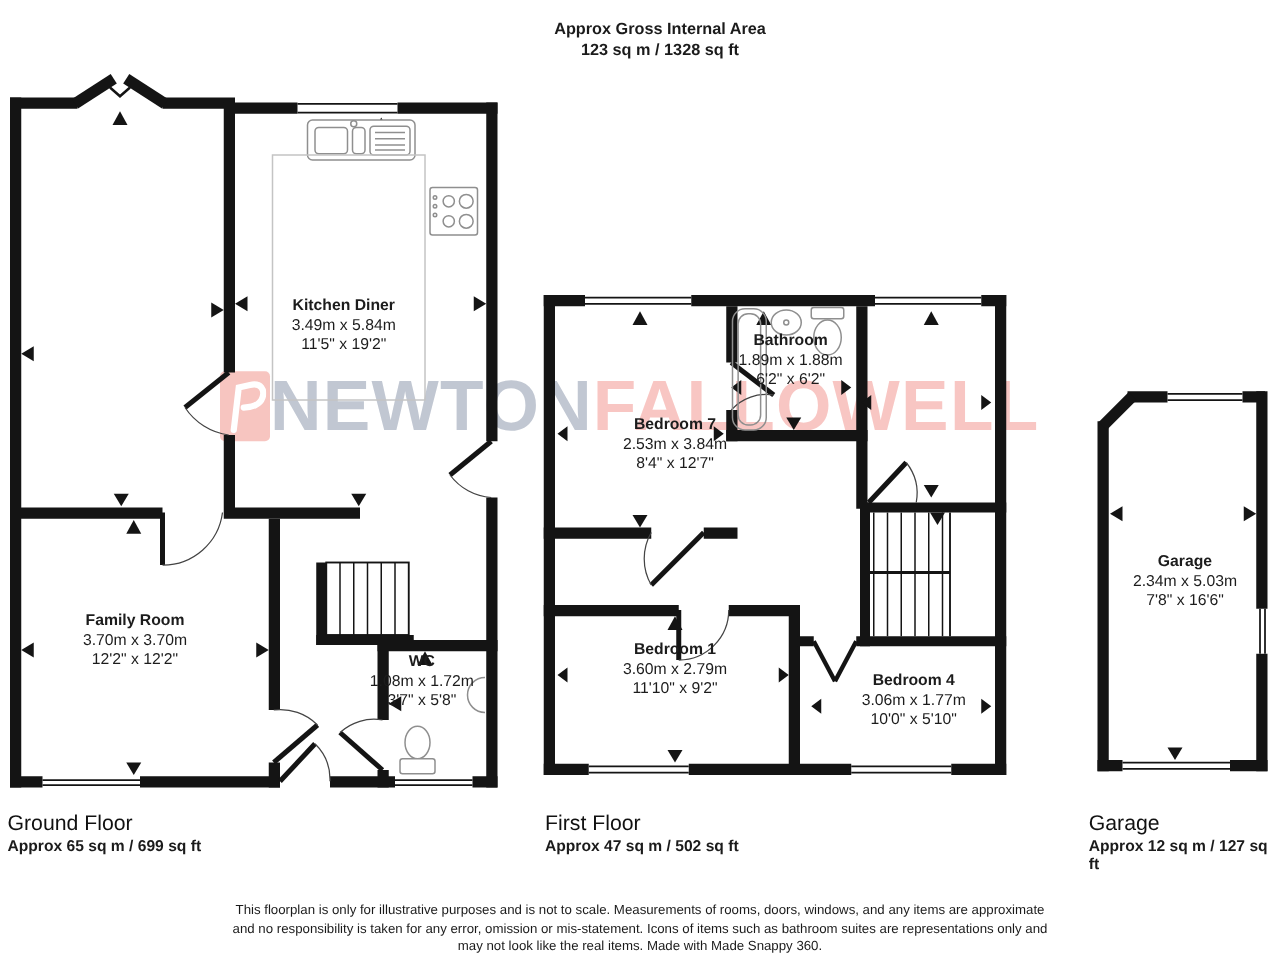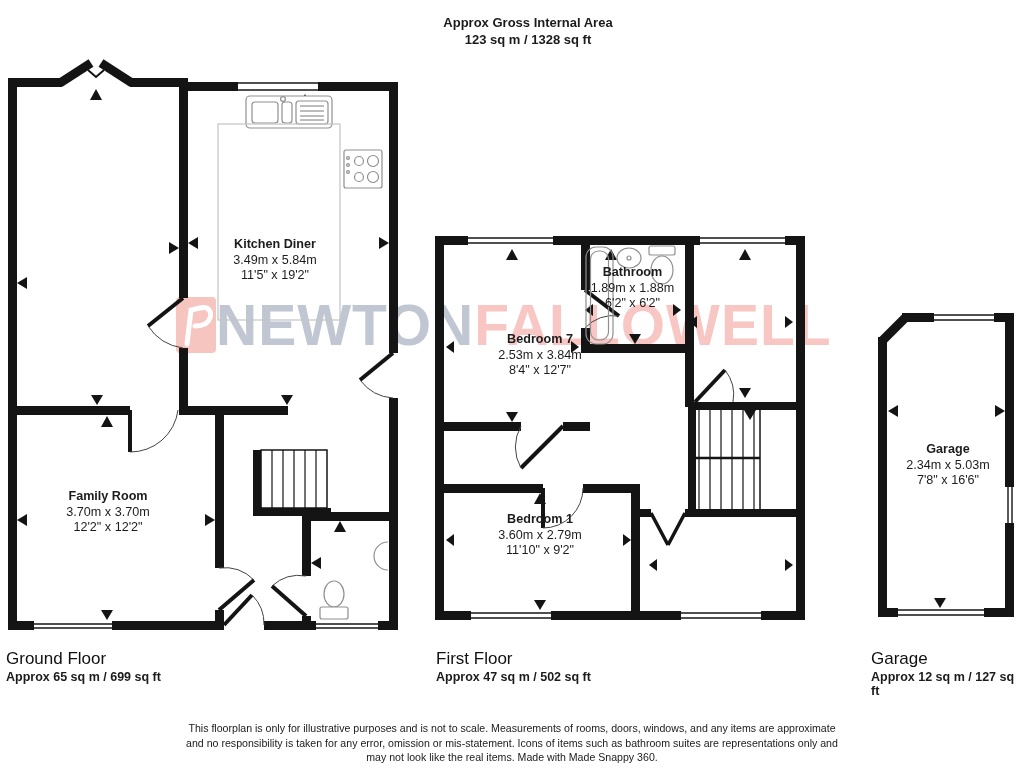--- a/index.html
+++ b/index.html
@@ -289,35 +289,45 @@
   <div class="room-label" style="left:200px;top:217px;width:150px;margin-top:20px;">
     <div class="name">Kitchen Diner</div>
     <div>3.49m x 5.84m</div>
     <div>11'5" x 19'2"</div>
   </div>
   <div class="room-label" style="left:33px;top:489px;width:150px;">
     <div class="name">Family Room</div>
     <div>3.70m x 3.70m</div>
     <div>12'2" x 12'2"</div>
   </div>
+  <div class="room-label" style="left:280px;top:522px;width:115px;">
+    <div class="name">WC</div>
+    <div>1.08m x 1.72m</div>
+    <div>3'7" x 5'8"</div>
+  </div>
   <div class="room-label" style="left:465px;top:332px;width:150px;">
     <div class="name">Bedroom 7</div>
     <div>2.53m x 3.84m</div>
     <div>8'4" x 12'7"</div>
   </div>
   <div class="room-label" style="left:575px;top:265px;width:115px;">
     <div class="name">Bathroom</div>
     <div>1.89m x 1.88m</div>
     <div>6'2" x 6'2"</div>
   </div>
   <div class="room-label" style="left:464px;top:512px;width:152px;">
     <div class="name">Bedroom 1</div>
     <div>3.60m x 2.79m</div>
     <div>11'10" x 9'2"</div>
   </div>
+  <div class="room-label" style="left:655px;top:537px;width:152px;">
+    <div class="name">Bedroom 4</div>
+    <div>3.06m x 1.77m</div>
+    <div>10'0" x 5'10"</div>
+  </div>
   <div class="room-label" style="left:872px;top:442px;width:152px;">
     <div class="name">Garage</div>
     <div>2.34m x 5.03m</div>
     <div>7'8" x 16'6"</div>
   </div>
 
   <div class="floor-label" style="left:6px;top:649px;">
     <div class="fname">Ground Floor</div>
     <div class="farea">Approx 65 sq m / 699 sq ft</div>
   </div>

